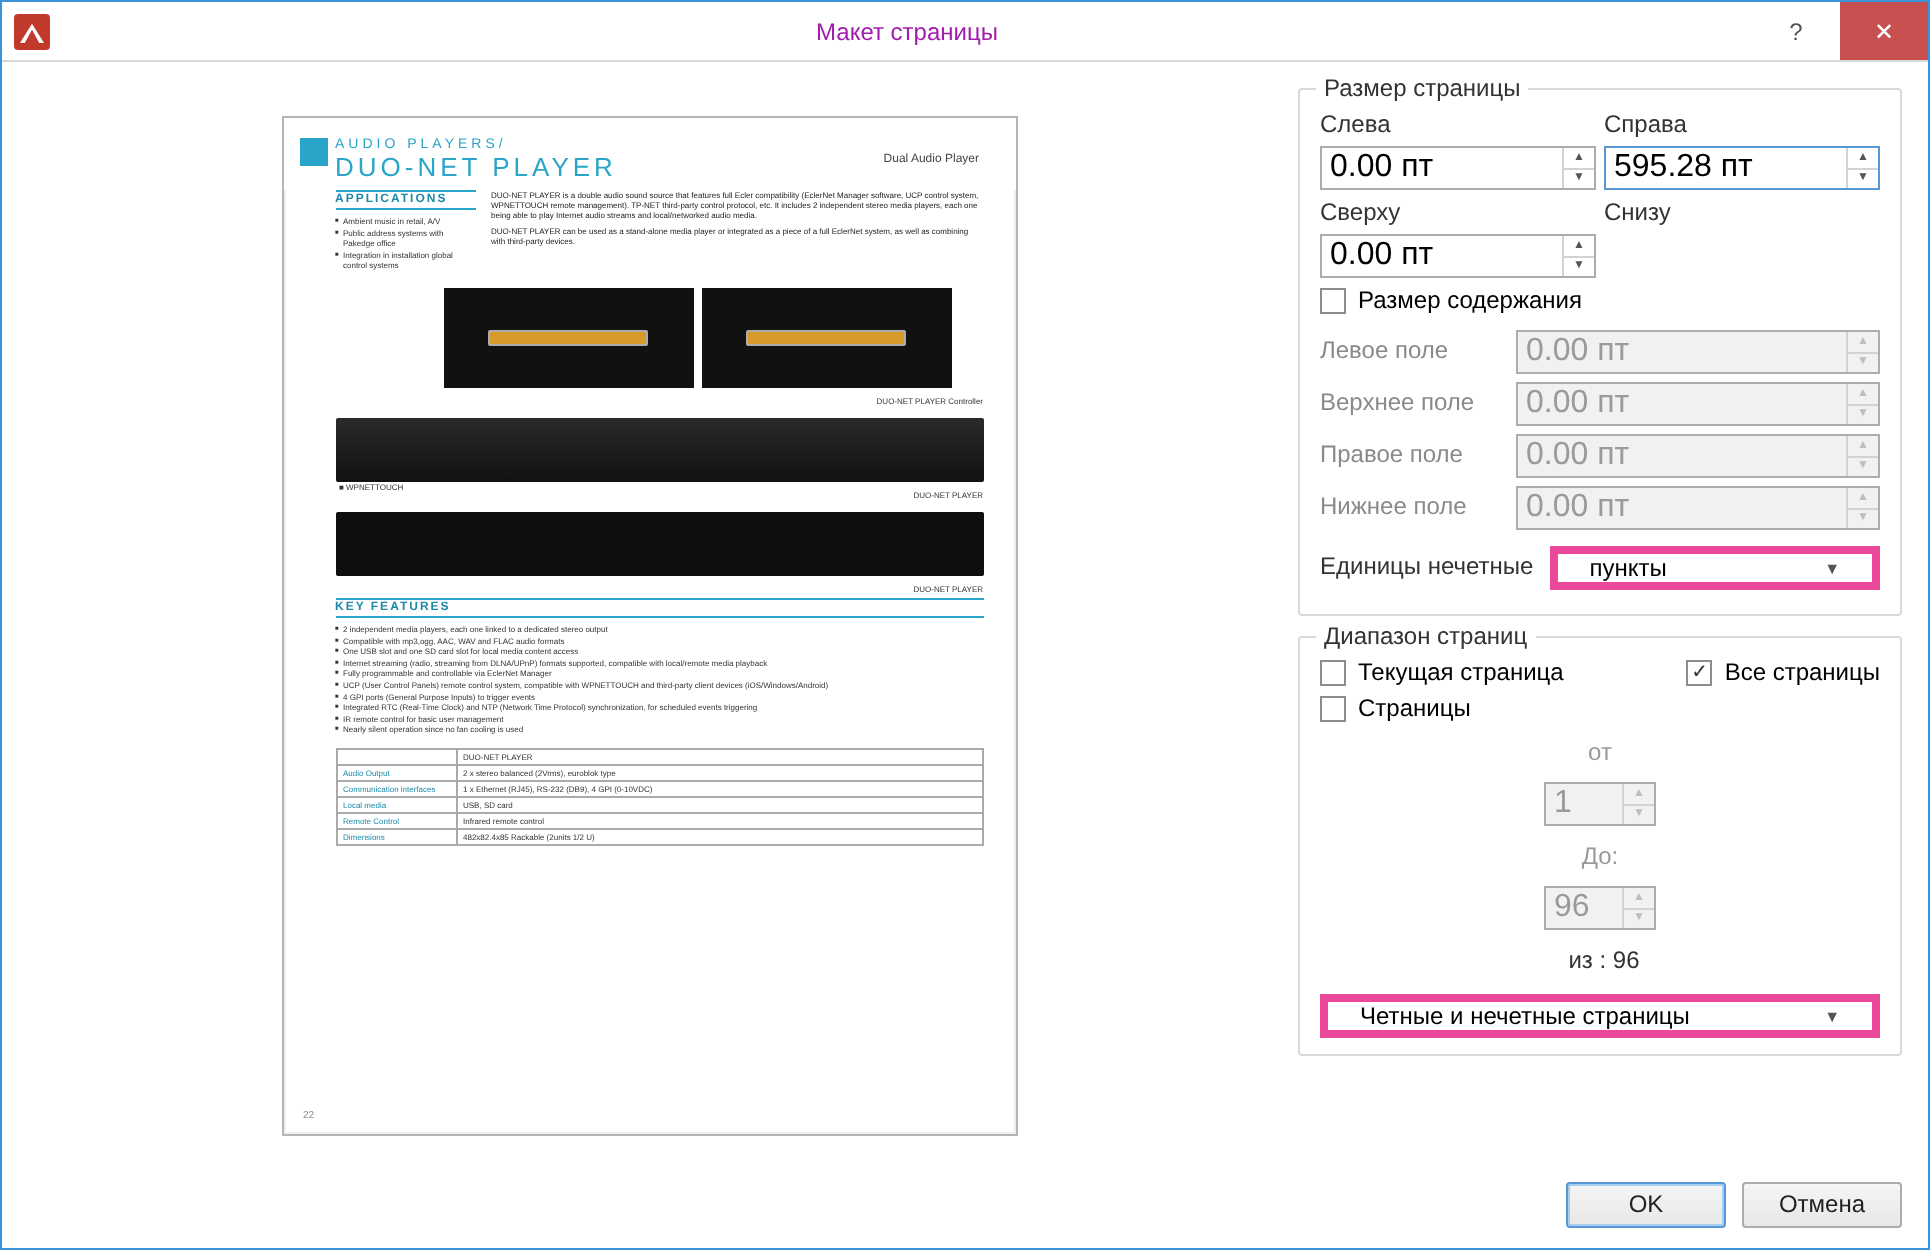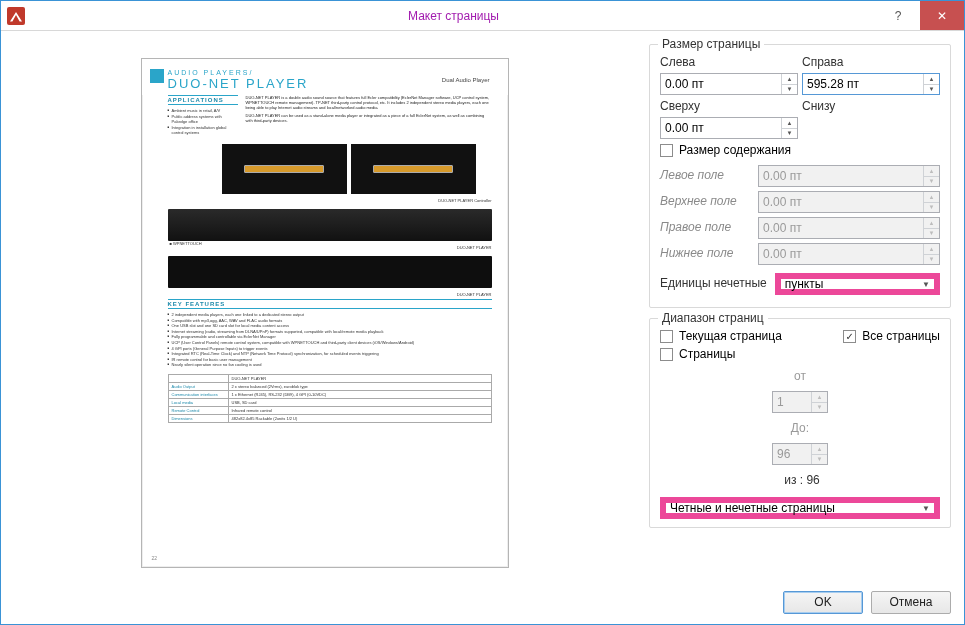--- a/index.html
+++ b/index.html
@@ -48,35 +48,35 @@
   .acc .box { width:30px; height:22px; background:linear-gradient(#f3f3f3,#dcdcdc); border:1px solid #aaa;}
 
   
   .group { border:1px solid #d9d9d9; border-radius:2px; padding:10px 10px 8px 10px; position:relative; margin-top:4px;}
   .group-title { position:absolute; top:-8px; left:8px; background:#fff; padding:0 4px; color:#333; font-size:12px;}
   .row2 { display:flex; gap:4px; margin-bottom:4px;}
   .col { flex:1; display:flex; flex-direction:column; gap:2px;}
   .lbl { font-size:12px; color:#333; margin-bottom:2px;}
   .spin { display:flex; border:1px solid #abadb3; height:22px; background:#fff;}
   .spin.disabled { background:#f1f1f1; color:#9a9a9a;}
-  .spin input { flex:1; border:none; padding:0 4px; font-size:12px; outline:none; background:transparent; width:100%; color:inherit;}
+  .spin input { flex:1; border:none; padding:0 4px; font-size:16px; outline:none; background:transparent; width:100%; color:inherit;}
   .spin .arrows { width:16px; border-left:1px solid #cfd2d6; display:flex; flex-direction:column;}
   .spin .ar { flex:1; display:flex; align-items:center; justify-content:center; font-size:6px; color:#555; line-height:1;}
   .spin.disabled .ar { color:#bdbdbd;}
   .spin .ar:first-child { border-bottom:1px solid #cfd2d6;}
 
   .chk-row { display:flex; align-items:center; gap:6px; margin:4px 0 8px 0;}
   .chk { width:13px; height:13px; border:1px solid #8c8c8c; background:#fff; display:flex; align-items:center; justify-content:center; font-size:10px; color:#333;}
   .field-line { display:flex; align-items:center; gap:8px; margin:4px 0;}
-  .field-line .lbl { width:90px; color:#8a8a8a;font-style:italic;}
+  .field-line .lbl { width:90px; color:#8a8a8a;}
   .field-line .spin { flex:1;}
 
   .units { display:flex; gap:8px; align-items:center; margin:8px 0 4px 0;}
   .units .lbl { text-align:right;}
-  .dropdown { flex:1; border:6px solid #ec4899; height:22px; background:#fff; display:flex; align-items:center; padding:0 4px; justify-content:space-between;}
+  .dropdown { flex:1; border:4px solid #ec4899; height:22px; background:#fff; display:flex; align-items:center; padding:0 16px; justify-content:space-between;}
   .dropdown .arr { font-size:8px; color:#555;}
 
   .range-cks { display:flex; justify-content:space-between; margin-bottom:4px;}
   .range-row { display:flex; align-items:center; gap:8px; margin:8px 0 10px 0; color:#9a9a9a;flex-direction:column;}
   .range-row .spin { width:56px;}
   .range-row .tot { margin-left:4px;}
 
   
   .footer { position:absolute; left:0; right:0; bottom:0; height:46px; display:flex; justify-content:flex-end; align-items:center; gap:8px; padding:0 14px; }
   .btn { min-width:80px; height:23px; border:1px solid #acacac; background:linear-gradient(#f5f5f5,#e7e7e7); padding:0 4px; font-size:12px; color:#222; border-radius:2px;}

